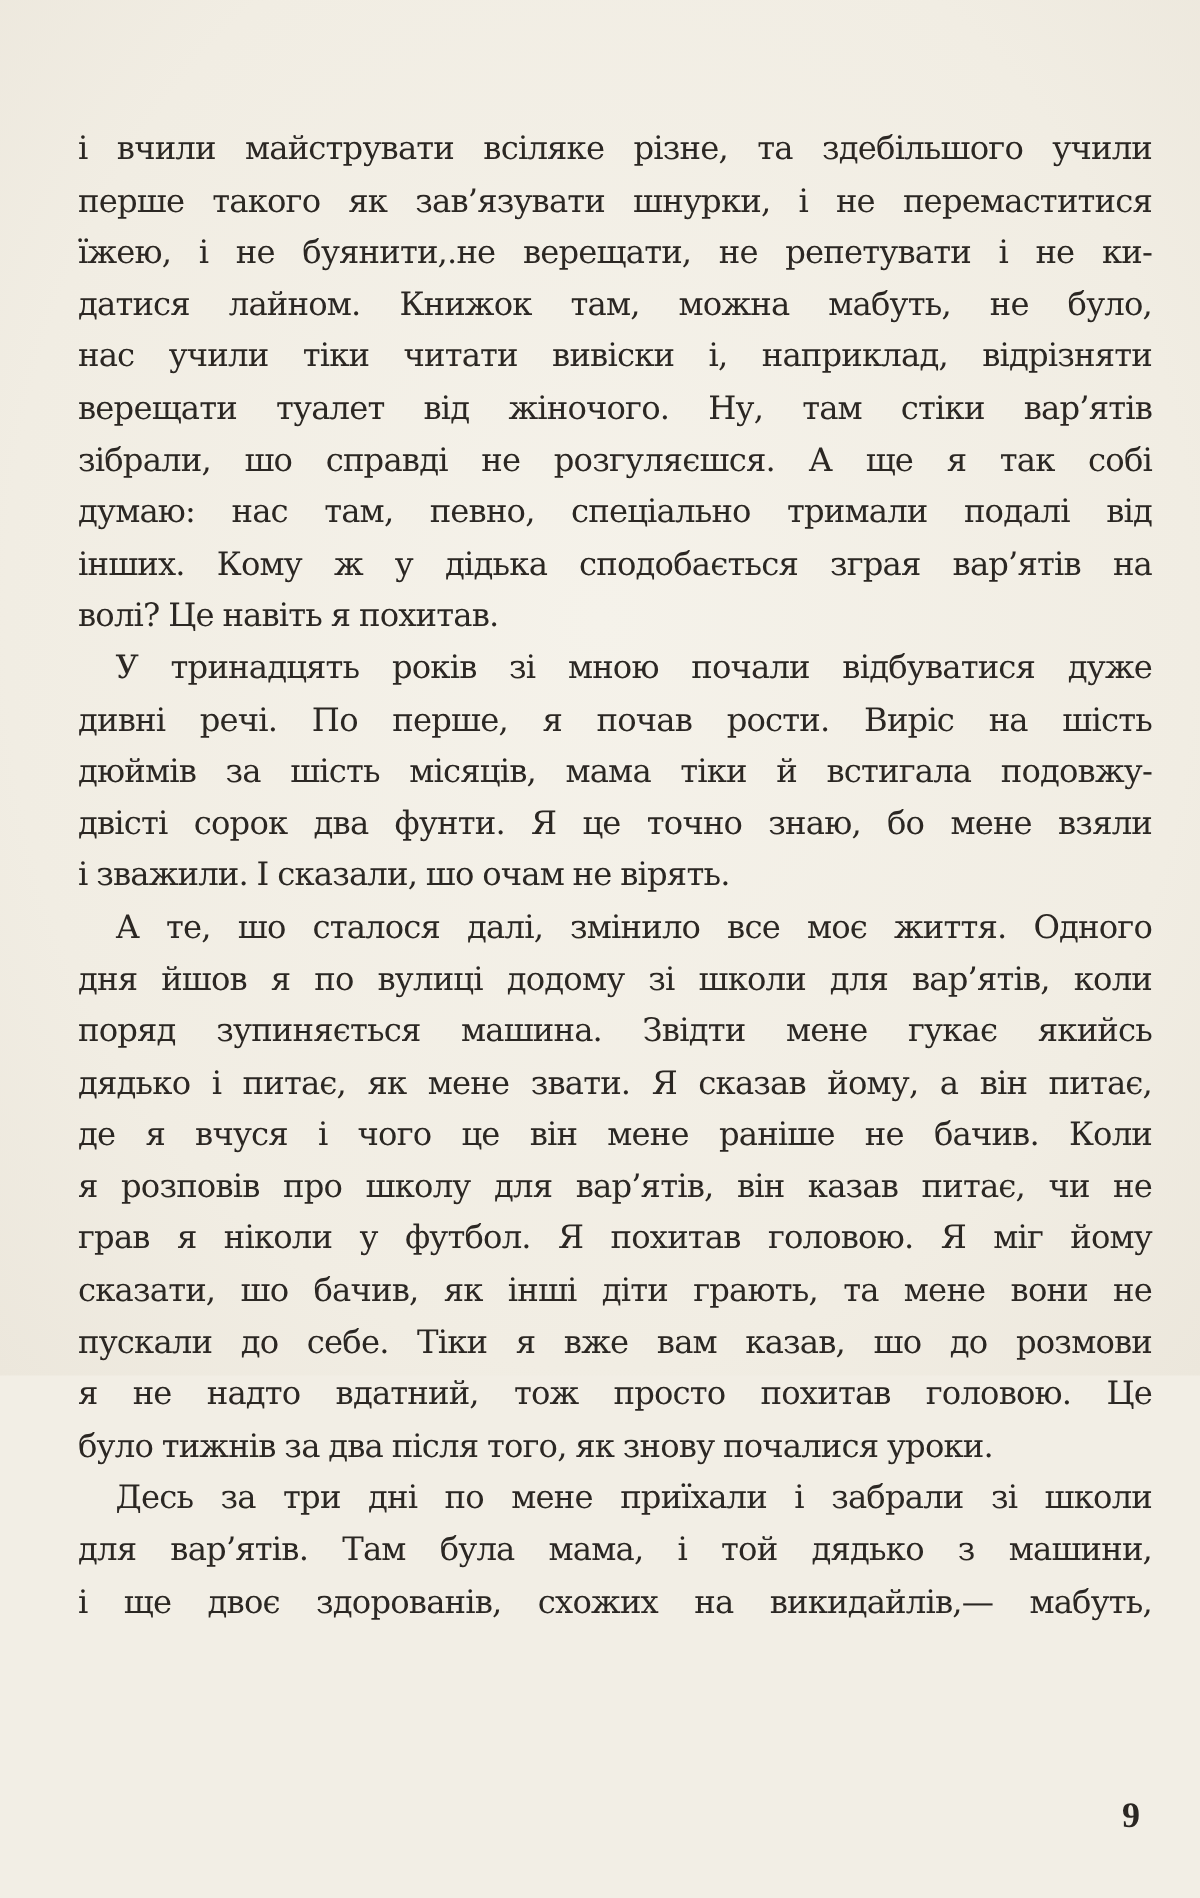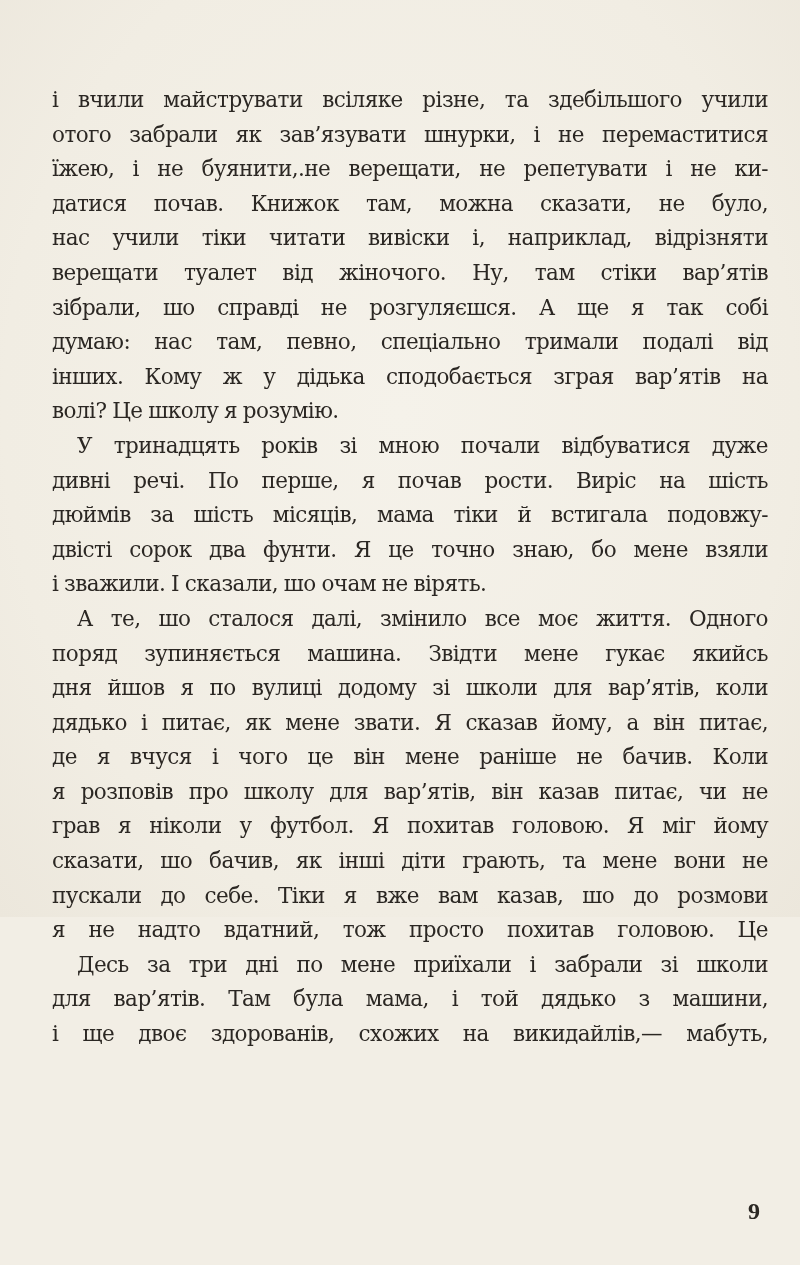--- a/index.html
+++ b/index.html
@@ -36,46 +36,47 @@
     font-family: "Liberation Serif", "DejaVu Serif", serif;
     font-weight: bold; font-size: 24px; color: #2b2723;
   }
 </style>
 </head>
 <body>
 
 <div class="page">
   <div class="text-block">
     <div class="line">і вчили майструвати всіляке різне, та здебільшого учили</div>
-    <div class="line">отого забрали як зав’язувати шнурки, і не перемаститися</div>
+    <div class="line">перше такого як зав’язувати шнурки, і не перемаститися</div>
     <div class="line">їжею, і не буянити,.не верещати, не репетувати і не ки-</div>
-    <div class="line">датися почав. Книжок там, можна сказати, не було,</div>
+    <div class="line">датися лайном. Книжок там, можна мабуть, не було,</div>
     <div class="line">нас учили тіки читати вивіски і, наприклад, відрізняти</div>
     <div class="line">верещати туалет від жіночого. Ну, там стіки вар’ятів</div>
     <div class="line">зібрали, шо справді не розгуляєшся. А ще я так собі</div>
     <div class="line">думаю: нас там, певно, спеціально тримали подалі від</div>
     <div class="line">інших. Кому ж у дідька сподобається зграя вар’ятів на</div>
-    <div class="line last">волі? Це школу я розумію.</div>
+    <div class="line last">волі? Це навіть я похитав.</div>
 
     <div class="line indent">У тринадцять років зі мною почали відбуватися дуже</div>
     <div class="line">дивні речі. По перше, я почав рости. Виріс на шість</div>
     <div class="line">дюймів за шість місяців, мама тіки й встигала подовжу-</div>
     <div class="line">двісті сорок два фунти. Я це точно знаю, бо мене взяли</div>
     <div class="line last">і зважили. І сказали, шо очам не вірять.</div>
 
     <div class="line indent">А те, шо сталося далі, змінило все моє життя. Одного</div>
+    <div class="line">дня йшов я по вулиці додому зі школи для вар’ятів, коли</div>
     <div class="line">поряд зупиняється машина. Звідти мене гукає якийсь</div>
-    <div class="line">дня йшов я по вулиці додому зі школи для вар’ятів, коли</div>
     <div class="line">дядько і питає, як мене звати. Я сказав йому, а він питає,</div>
     <div class="line">де я вчуся і чого це він мене раніше не бачив. Коли</div>
     <div class="line">я розповів про школу для вар’ятів, він казав питає, чи не</div>
     <div class="line">грав я ніколи у футбол. Я похитав головою. Я міг йому</div>
     <div class="line">сказати, шо бачив, як інші діти грають, та мене вони не</div>
     <div class="line">пускали до себе. Тіки я вже вам казав, шо до розмови</div>
     <div class="line">я не надто вдатний, тож просто похитав головою. Це</div>
+    <div class="line last">було тижнів за два після того, як знову почалися уроки.</div>
 
     <div class="line indent">Десь за три дні по мене приїхали і забрали зі школи</div>
     <div class="line">для вар’ятів. Там була мама, і той дядько з машини,</div>
     <div class="line">і ще двоє здорованів, схожих на викидайлів,— мабуть,</div>
   </div>
 
   <div class="page-number">9</div>
 </div>
 
 </body></html>

